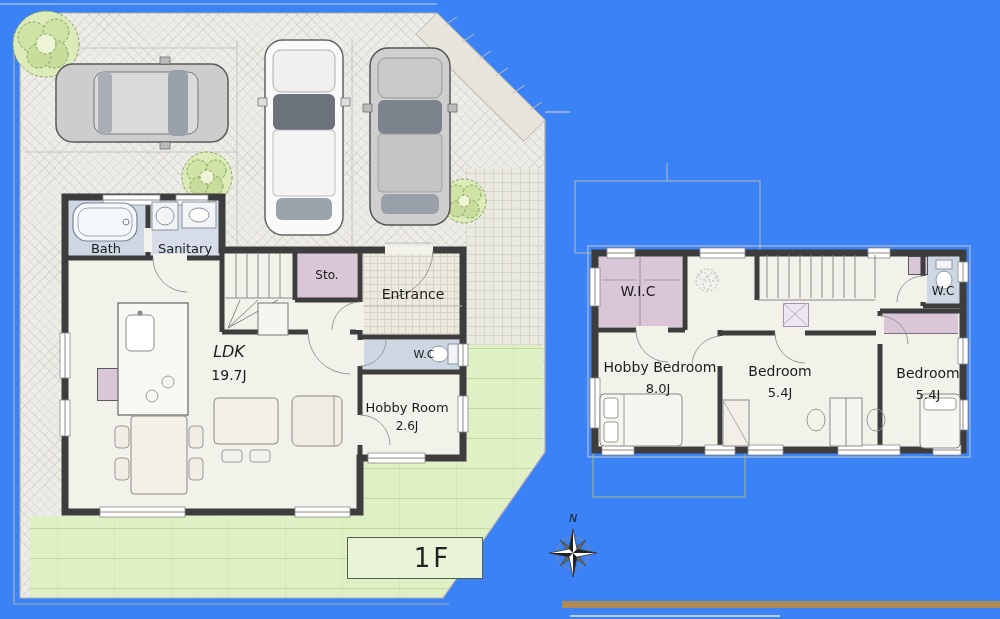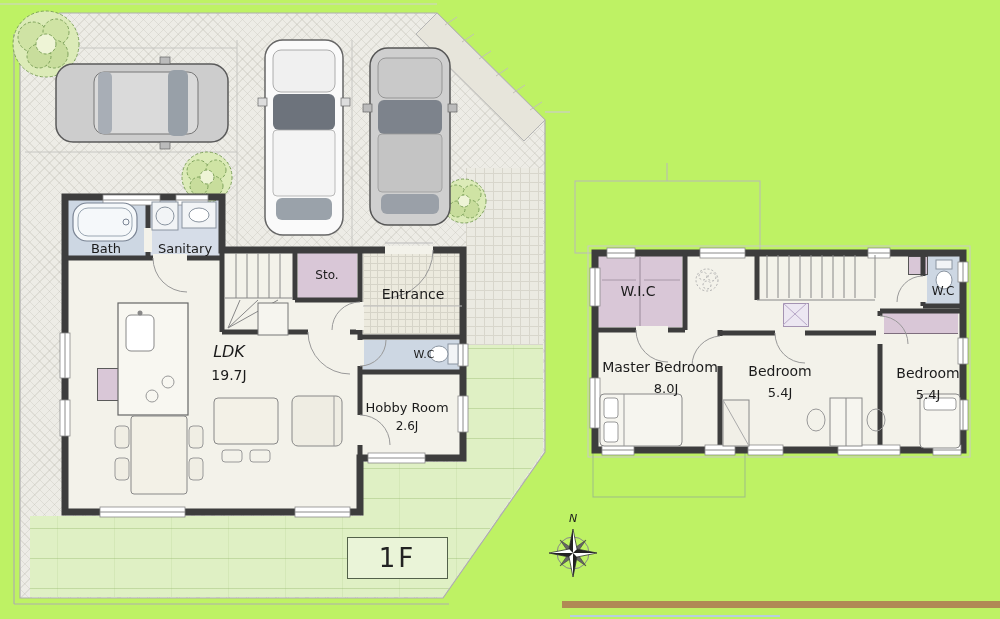--- a/index.html
+++ b/index.html
@@ -1,37 +1,37 @@
 <!DOCTYPE html>
 <html><head>
 <meta charset="utf-8">
 <style>
   html,body{margin:0;padding:0;background:#fff;}
-  #canvas{position:relative;width:1000px;height:619px;background:#bef264;overflow:hidden;
+  #canvas{position:relative;width:1000px;height:619px;background:#3b82f6;overflow:hidden;
           font-family:"DejaVu Sans",sans-serif;}
   .abs{position:absolute;}
   .paving{background-color:#edece6;
     background-image:repeating-linear-gradient(45deg,rgba(185,183,172,.28) 0 1px,transparent 1px 7px),
                      repeating-linear-gradient(-45deg,rgba(185,183,172,.28) 0 1px,transparent 1px 7px);}
   .hatch{background-color:#ebeae2;
     background-image:repeating-linear-gradient(0deg,#d8d6cc 0 1px,transparent 1px 9px),
                      repeating-linear-gradient(90deg,#d8d6cc 0 1px,transparent 1px 9px);}
   .hatch-fine{background-color:#eceade;
     background-image:repeating-linear-gradient(0deg,#d6d4c8 0 1px,transparent 1px 7px),
                      repeating-linear-gradient(90deg,#d6d4c8 0 1px,transparent 1px 7px);}
   .lawn{background-color:#dff0c4;
     background-image:repeating-linear-gradient(0deg,rgba(145,182,104,.38) 0 1px,transparent 1px 30px),
                      repeating-linear-gradient(90deg,rgba(145,182,104,.14) 0 1px,transparent 1px 57px);}
   .floorfill{background-color:#f3f2ea;}
   .closet{background-color:#d9c7d7;}
   .wet{background-color:#cdd7e3;}
   .lbl{position:absolute;transform:translate(-50%,-50%);white-space:nowrap;color:#1b1b1b;
        text-align:center;line-height:1.1;}
   .tagbox{position:absolute;display:flex;align-items:center;justify-content:center;
-          font-size:26px;color:#222;letter-spacing:3px;}
+          font-size:26px;color:#222;letter-spacing:3px;padding-left:35px;}
   svg{position:absolute;left:0;top:0;}
 </style>
 </head>
 <body>
 
 <div id="canvas">
 
   <div class="abs paving" style="left:0;top:0;width:1000px;height:619px;
        clip-path:polygon(20px 32px,60px 13px,437px 13px,545px 120px,545px 452px,443px 598px,20px 598px);"></div>
 
@@ -363,22 +363,22 @@
   <div class="lbl" style="left:185px;top:249px;font-size:13px;">Sanitary</div>
   <div class="lbl" style="left:327px;top:276px;font-size:12px;">Sto.</div>
   <div class="lbl" style="left:413px;top:295px;font-size:14px;">Entrance</div>
   <div class="lbl" style="left:424px;top:355px;font-size:11px;">W.C</div>
   <div class="lbl" style="left:229px;top:352px;font-size:16px;font-style:italic;">LDK</div>
   <div class="lbl" style="left:229px;top:376px;font-size:14px;">19.7J</div>
   <div class="lbl" style="left:407px;top:408px;font-size:13px;">Hobby Room</div>
   <div class="lbl" style="left:407px;top:427px;font-size:12px;">2.6J</div>
 
   <div class="lbl" style="left:638px;top:292px;font-size:14px;">W.I.C</div>
-  <div class="lbl" style="left:660px;top:368px;font-size:14px;">Master Bedroom</div>
-  <div class="lbl" style="left:658px;top:389px;font-size:13px;margin-left:8px;">8.0J</div>
+  <div class="lbl" style="left:660px;top:368px;font-size:14px;">Hobby Bedroom</div>
+  <div class="lbl" style="left:658px;top:389px;font-size:13px;">8.0J</div>
   <div class="lbl" style="left:780px;top:372px;font-size:14px;">Bedroom</div>
   <div class="lbl" style="left:780px;top:393px;font-size:13px;">5.4J</div>
   <div class="lbl" style="left:928px;top:374px;font-size:14px;">Bedroom</div>
   <div class="lbl" style="left:928px;top:395px;font-size:13px;">5.4J</div>
   <div class="lbl" style="left:943px;top:292px;font-size:12px;">W.C</div>
 
   <div class="lbl" style="left:573px;top:519px;font-size:11px;font-style:italic;">N</div>
 
   <div class="tagbox" style="left:347px;top:537px;width:99px;height:40px;background:#eaf4d8;border:1.5px solid #53614a;">1F</div>
 

